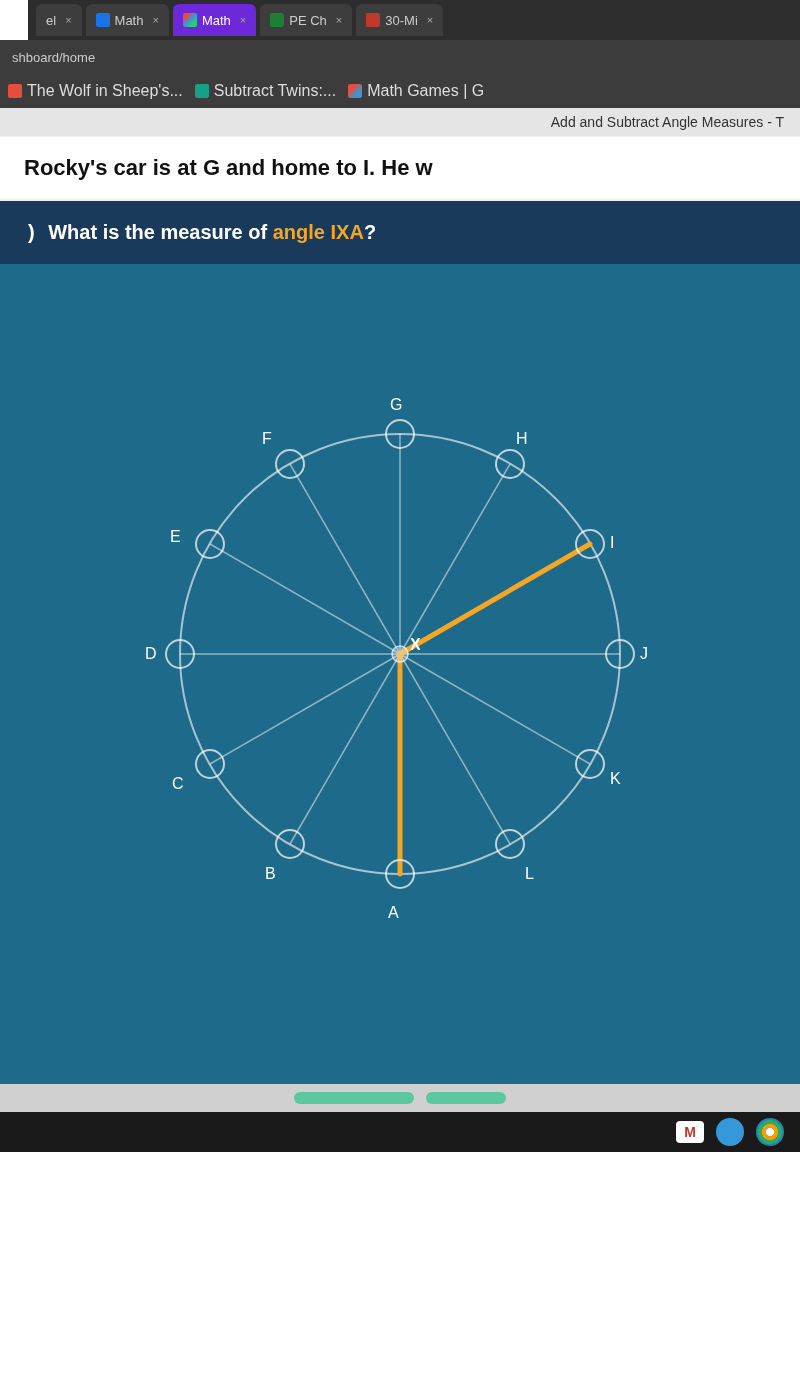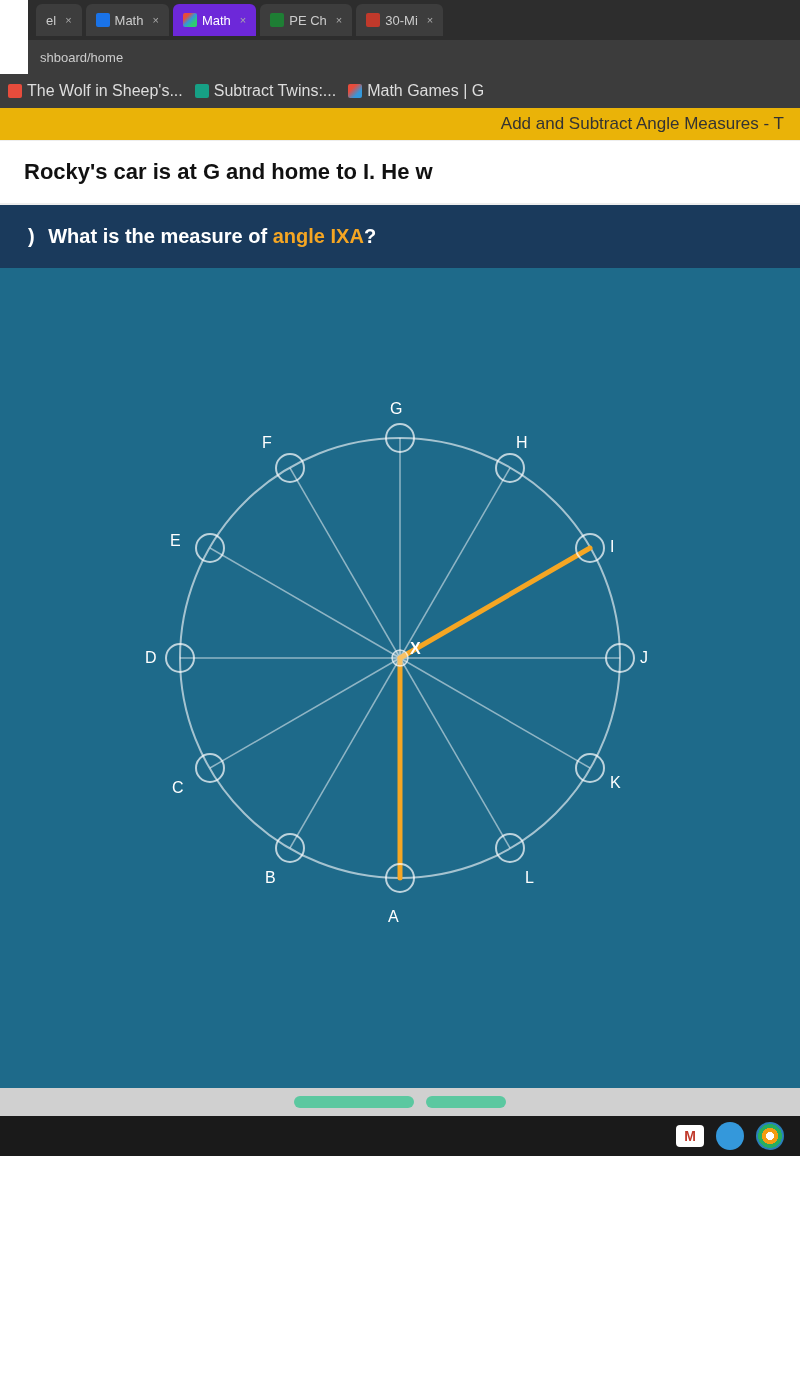--- a/index.html
+++ b/index.html
@@ -56,21 +56,20 @@
     .tab-icon.green { background: #1e7e34; }
     .tab-icon.red { background: #c0392b; }
 
     
     .address-bar {
       background: #3c3c3c;
       height: 34px;
       display: flex;
       align-items: center;
       padding: 0 12px;
-      margin-left: 28px;
     }
     .address-text {
       color: #ccc;
       font-size: 13px;
     }
 
     
     .bookmarks-bar {
       background: #3c3c3c;
       height: 34px;
@@ -94,24 +93,24 @@
       background: #e74c3c;
       display: inline-block;
     }
     .bookmark-icon.teal { background: #16a085; }
     .bookmark-icon.math-icon {
       background: linear-gradient(135deg, #e74c3c 30%, #3498db 70%);
     }
 
     
     .subtitle-bar {
-      background: #eab308;
+      background: #e5e5e5;
       padding: 6px 16px;
       text-align: right;
-      font-size: 17px;
+      font-size: 14px;
       color: #333;
       border-bottom: 1px solid #eee;
     }
 
     
     .question-context {
       background: #fff;
       padding: 18px 16px 18px 24px;
       font-size: 22px;
       font-weight: bold;

